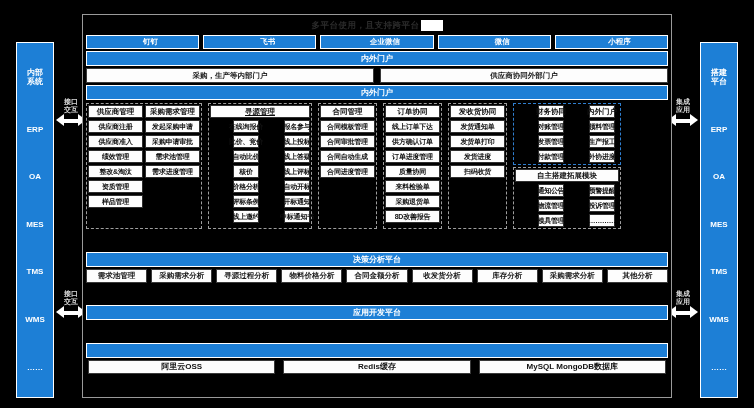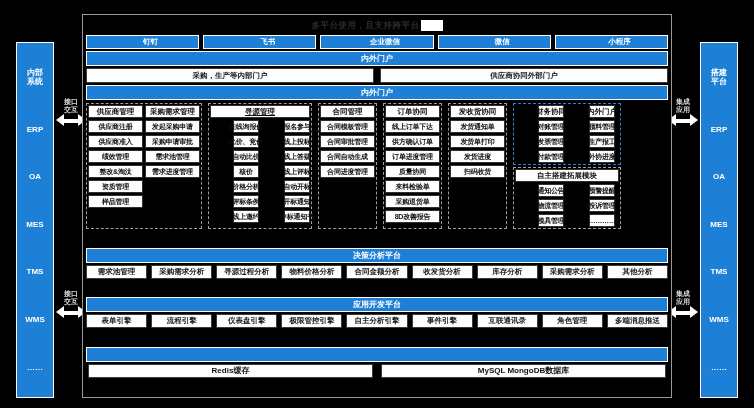--- a/index.html
+++ b/index.html
@@ -435,35 +435,25 @@
       <div class="wcell">合同金额分析</div>
       <div class="wcell">收发货分析</div>
       <div class="wcell">库存分析</div>
       <div class="wcell">采购需求分析</div>
       <div class="wcell">其他分析</div>
     </div>
 
     <div class="spacer"></div>
 
     <div class="band">应用开发平台</div>
-    <div class="tile-row">
-      <div class="wcell">表单引擎</div>
-      <div class="wcell">流程引擎</div>
-      <div class="wcell">仪表盘引擎</div>
-      <div class="wcell">极限管控引擎</div>
-      <div class="wcell">自主分析引擎</div>
-      <div class="wcell">事件引擎</div>
-      <div class="wcell">互联通讯录</div>
-      <div class="wcell">角色管理</div>
-      <div class="wcell">多端消息推送</div>
-    </div>
 
     <div class="spacer"></div>
 
     <div class="band"></div>
     <div class="bottom-row">
+      <div class="bottom-cell">阿里云OSS</div>
       <div class="bottom-cell">Redis缓存</div>
       <div class="bottom-cell">MySQL MongoDB数据库</div>
     </div>
 
     <div class="spacer"></div>
   </div>
 </div>
 
 </body></html>

